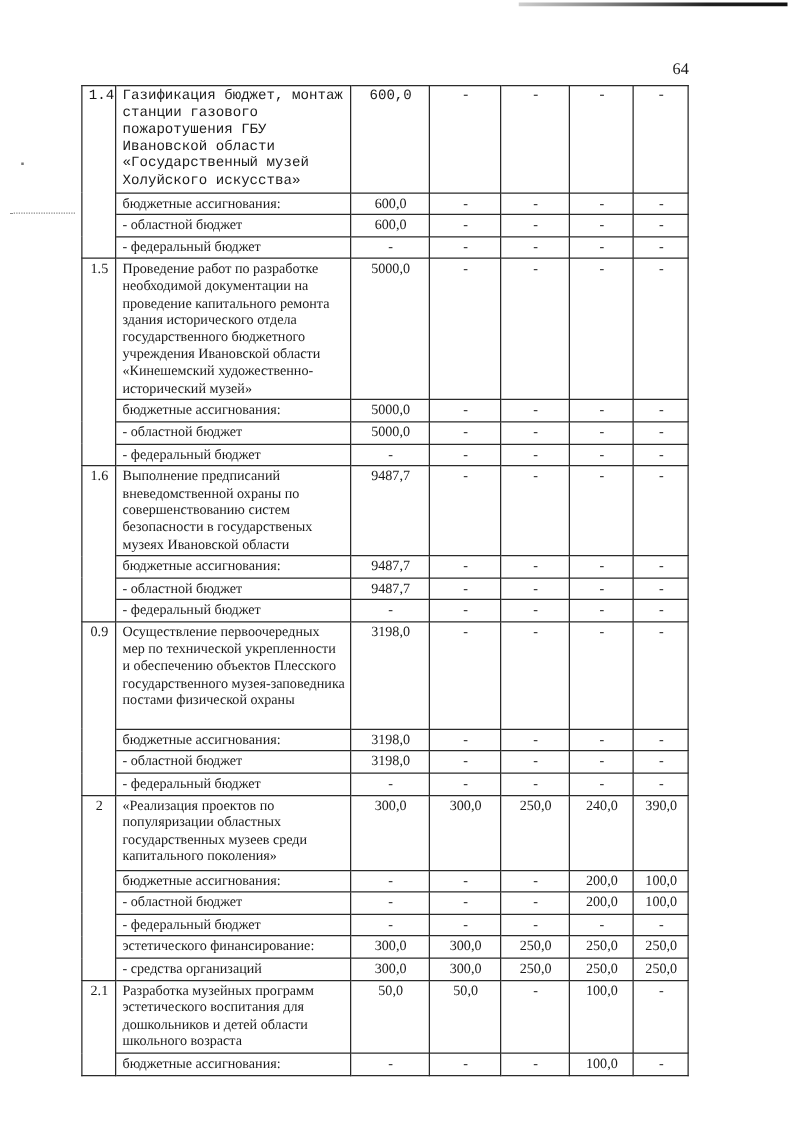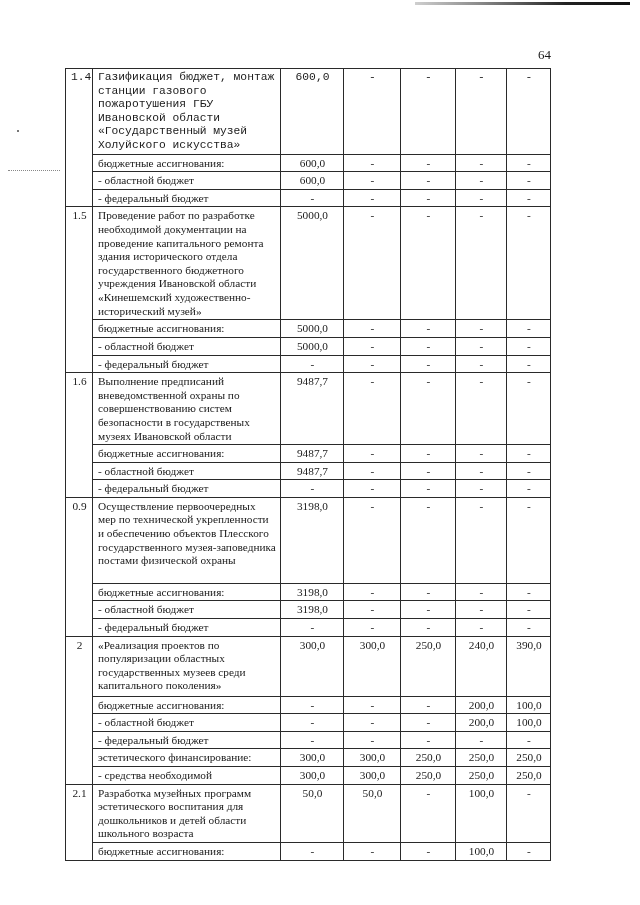--- a/index.html
+++ b/index.html
@@ -207,21 +207,21 @@
       </tr>
       <tr class="sub">
         <td>эстетического финансирование:</td>
         <td class="val">300,0</td>
         <td class="val">300,0</td>
         <td class="val">250,0</td>
         <td class="val">250,0</td>
         <td class="val">250,0</td>
       </tr>
       <tr class="sub">
-        <td>- средства необходимой</td>
+        <td>- средства организаций</td>
         <td class="val">300,0</td>
         <td class="val">300,0</td>
         <td class="val">250,0</td>
         <td class="val">250,0</td>
         <td class="val">250,0</td>
       </tr>
       <tr style="height: 58px;">
         <td class="idx" rowspan="2">2.1</td>
         <td>Разработка музейных программ эстетического воспитания для дошкольников и детей области школьного возраста</td>
         <td class="val">50,0</td>

